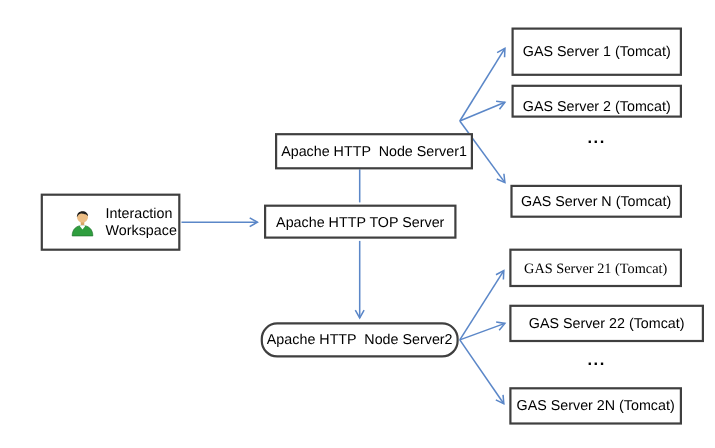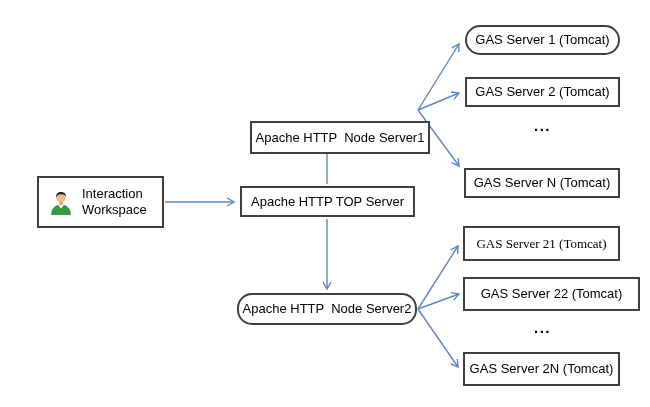--- a/index.html
+++ b/index.html
@@ -39,29 +39,29 @@
     line-height: 1.2;
   }
   .nlabel {
     white-space: pre;
     text-align: center;
   }
   .workspace-box {
     left: 37px; top: 176px;
     width: 127px; height: 52px;
     justify-content: flex-start;
-    padding-left: 10px;
+    padding-left: 24px;
     gap: 9px;
   }
   .workspace-text span { display: block; }
   .top-server-box   { left: 240px; top: 186px; width: 175px; height: 31px; }
   .node1-box        { left: 250px; top: 93px;  width: 180px; height: 33px; margin-top: 28px; }
   .node2-box        { left: 237px; top: 293px; width: 180px; height: 32px; border-radius: 15px; }
-  .gas1-box  { left: 465px; top: 25px;  width: 155px; height: 30px; border-radius: 15px; }
-  .gas2-box  { left: 465px; top: 77px;  width: 155px; height: 30px; }
+  .gas1-box  { left: 465px; top: 25px;  width: 155px; height: 44px; }
+  .gas2-box  { left: 465px; top: 77px;  width: 155px; height: 30px; align-items: flex-end; }
   .gasN-box  { left: 464px; top: 168px; width: 156px; height: 30px; }
   .gas21-box { left: 463px; top: 226px; width: 157px; height: 35px; font-family: Liberation Serif, serif; }
   .gas22-box { left: 463px; top: 277px; width: 177px; height: 34px; }
   .gas2N-box { left: 463px; top: 352px; width: 157px; height: 34px; align-items: center; }
   .ellipsis {
     position: absolute;
     left: 465px;
     width: 155px;
     text-align: center;
     font-weight: bold;

